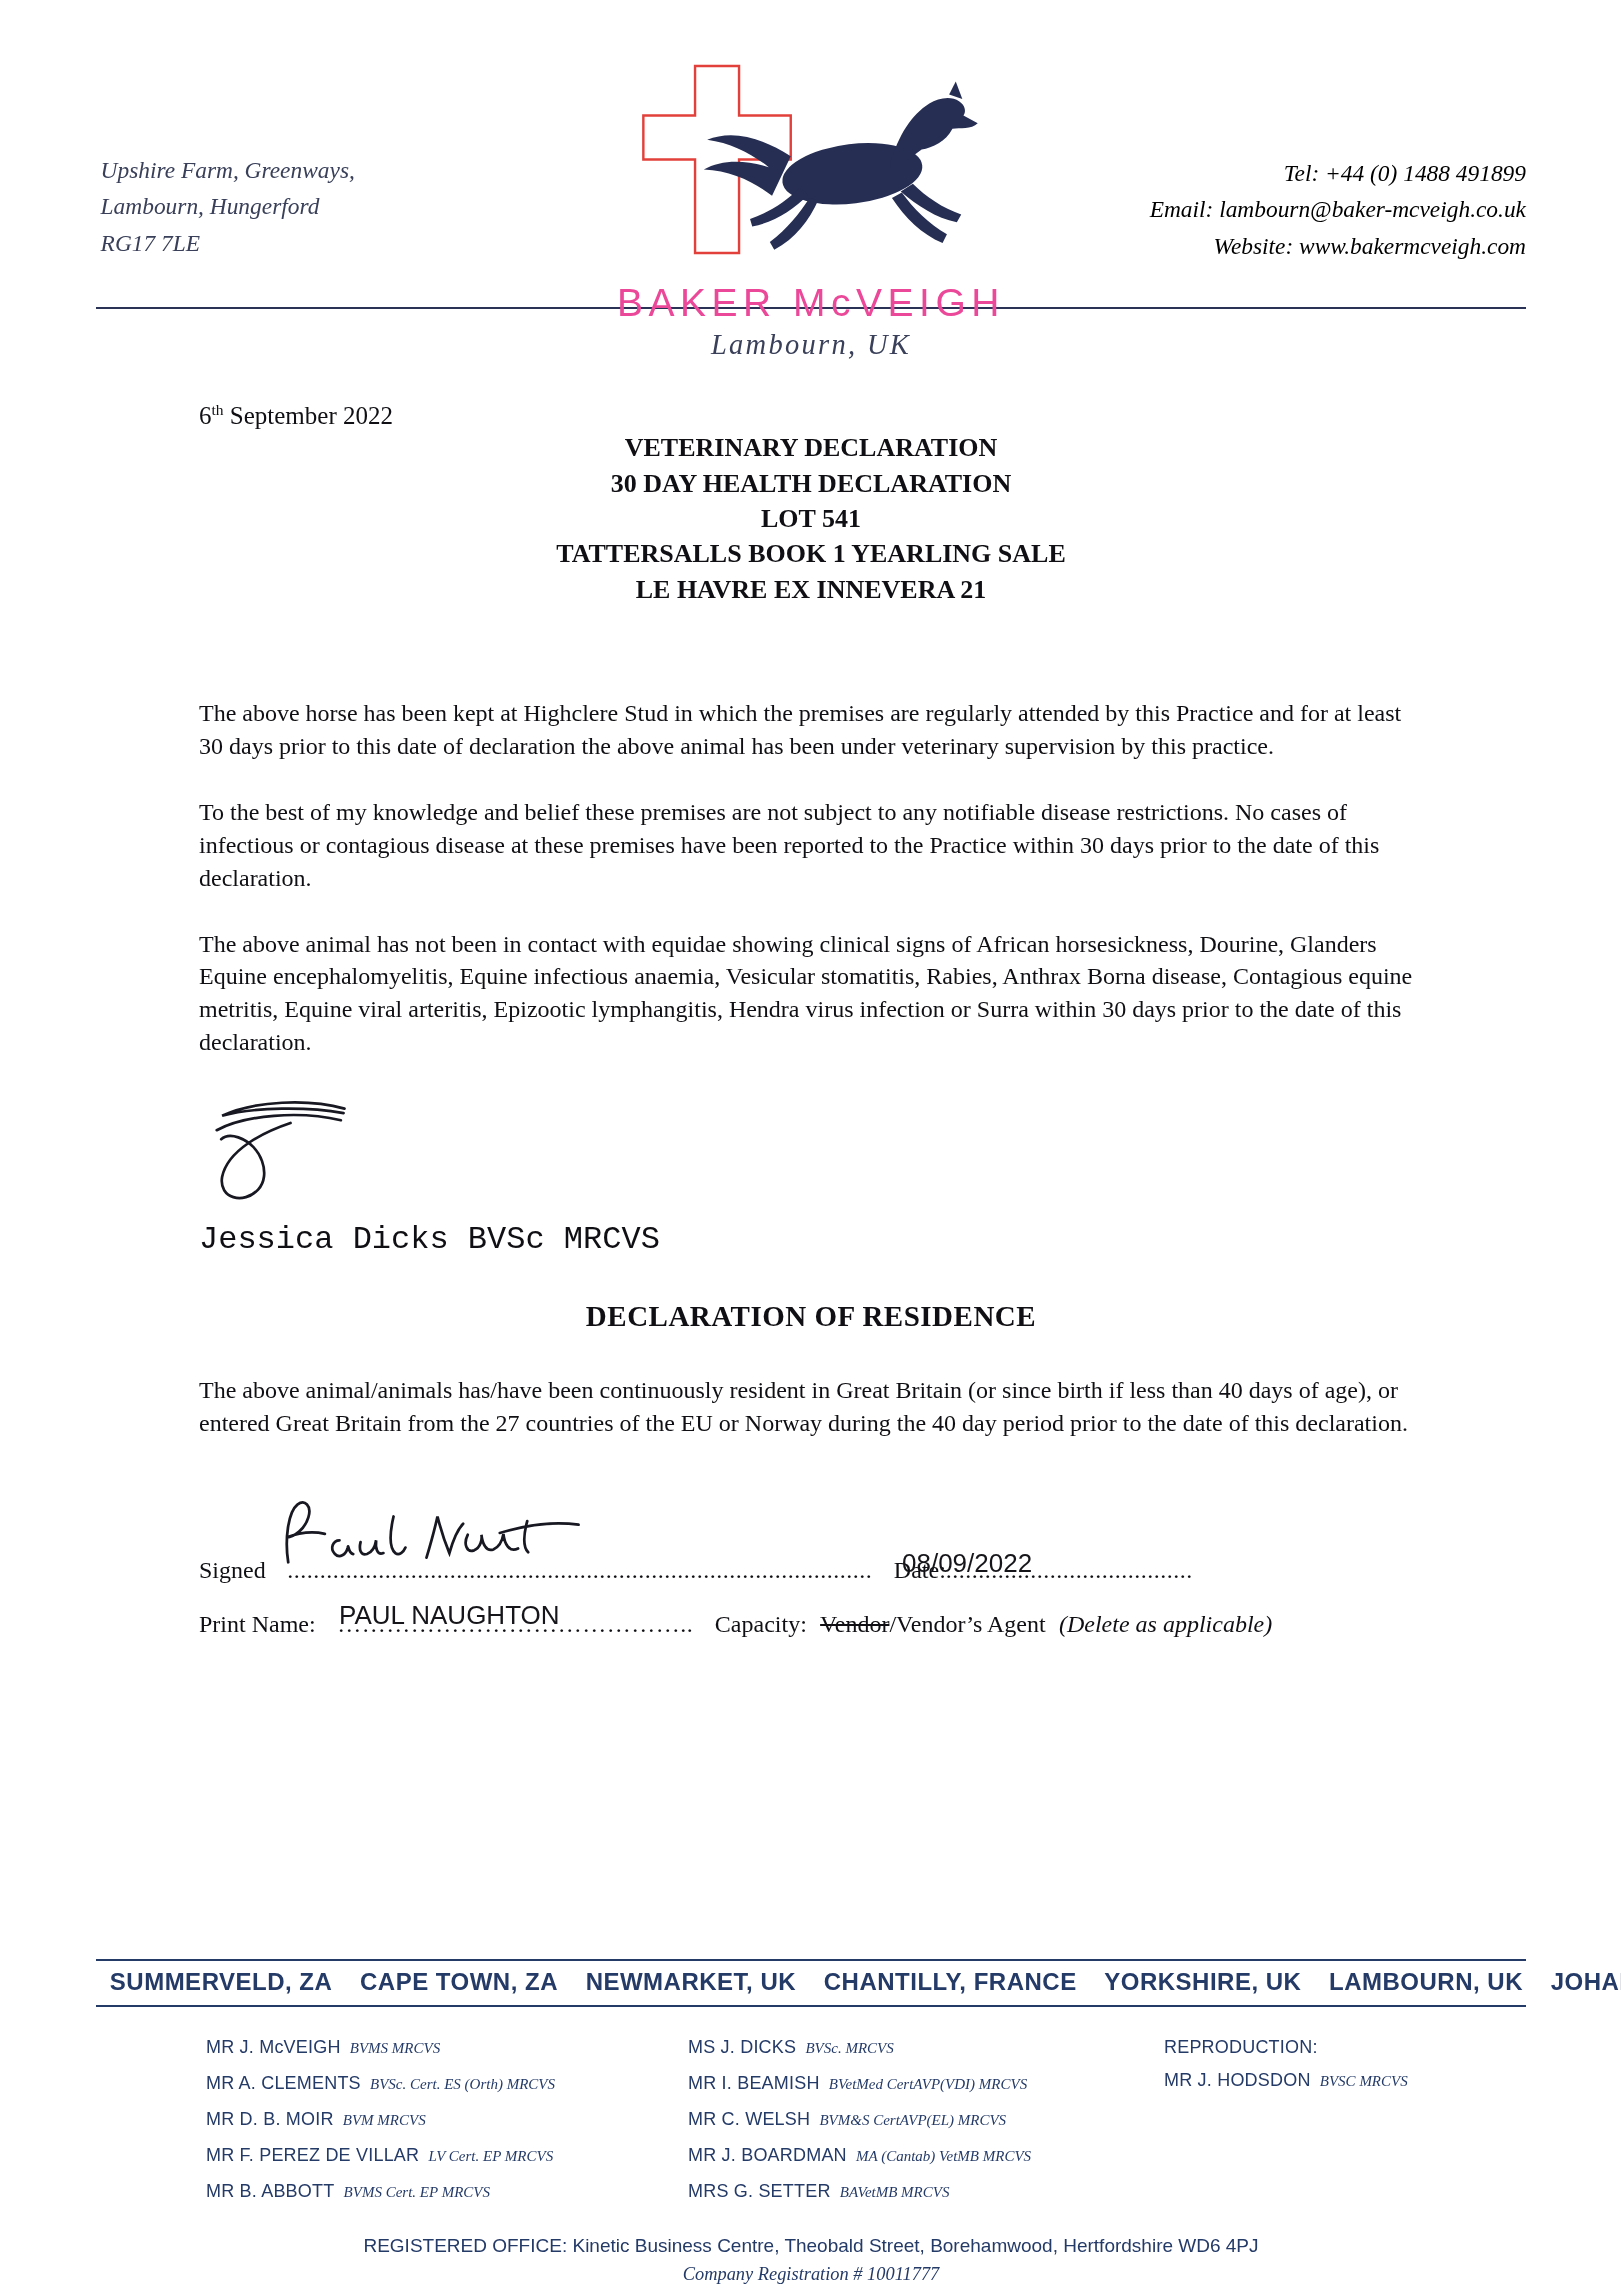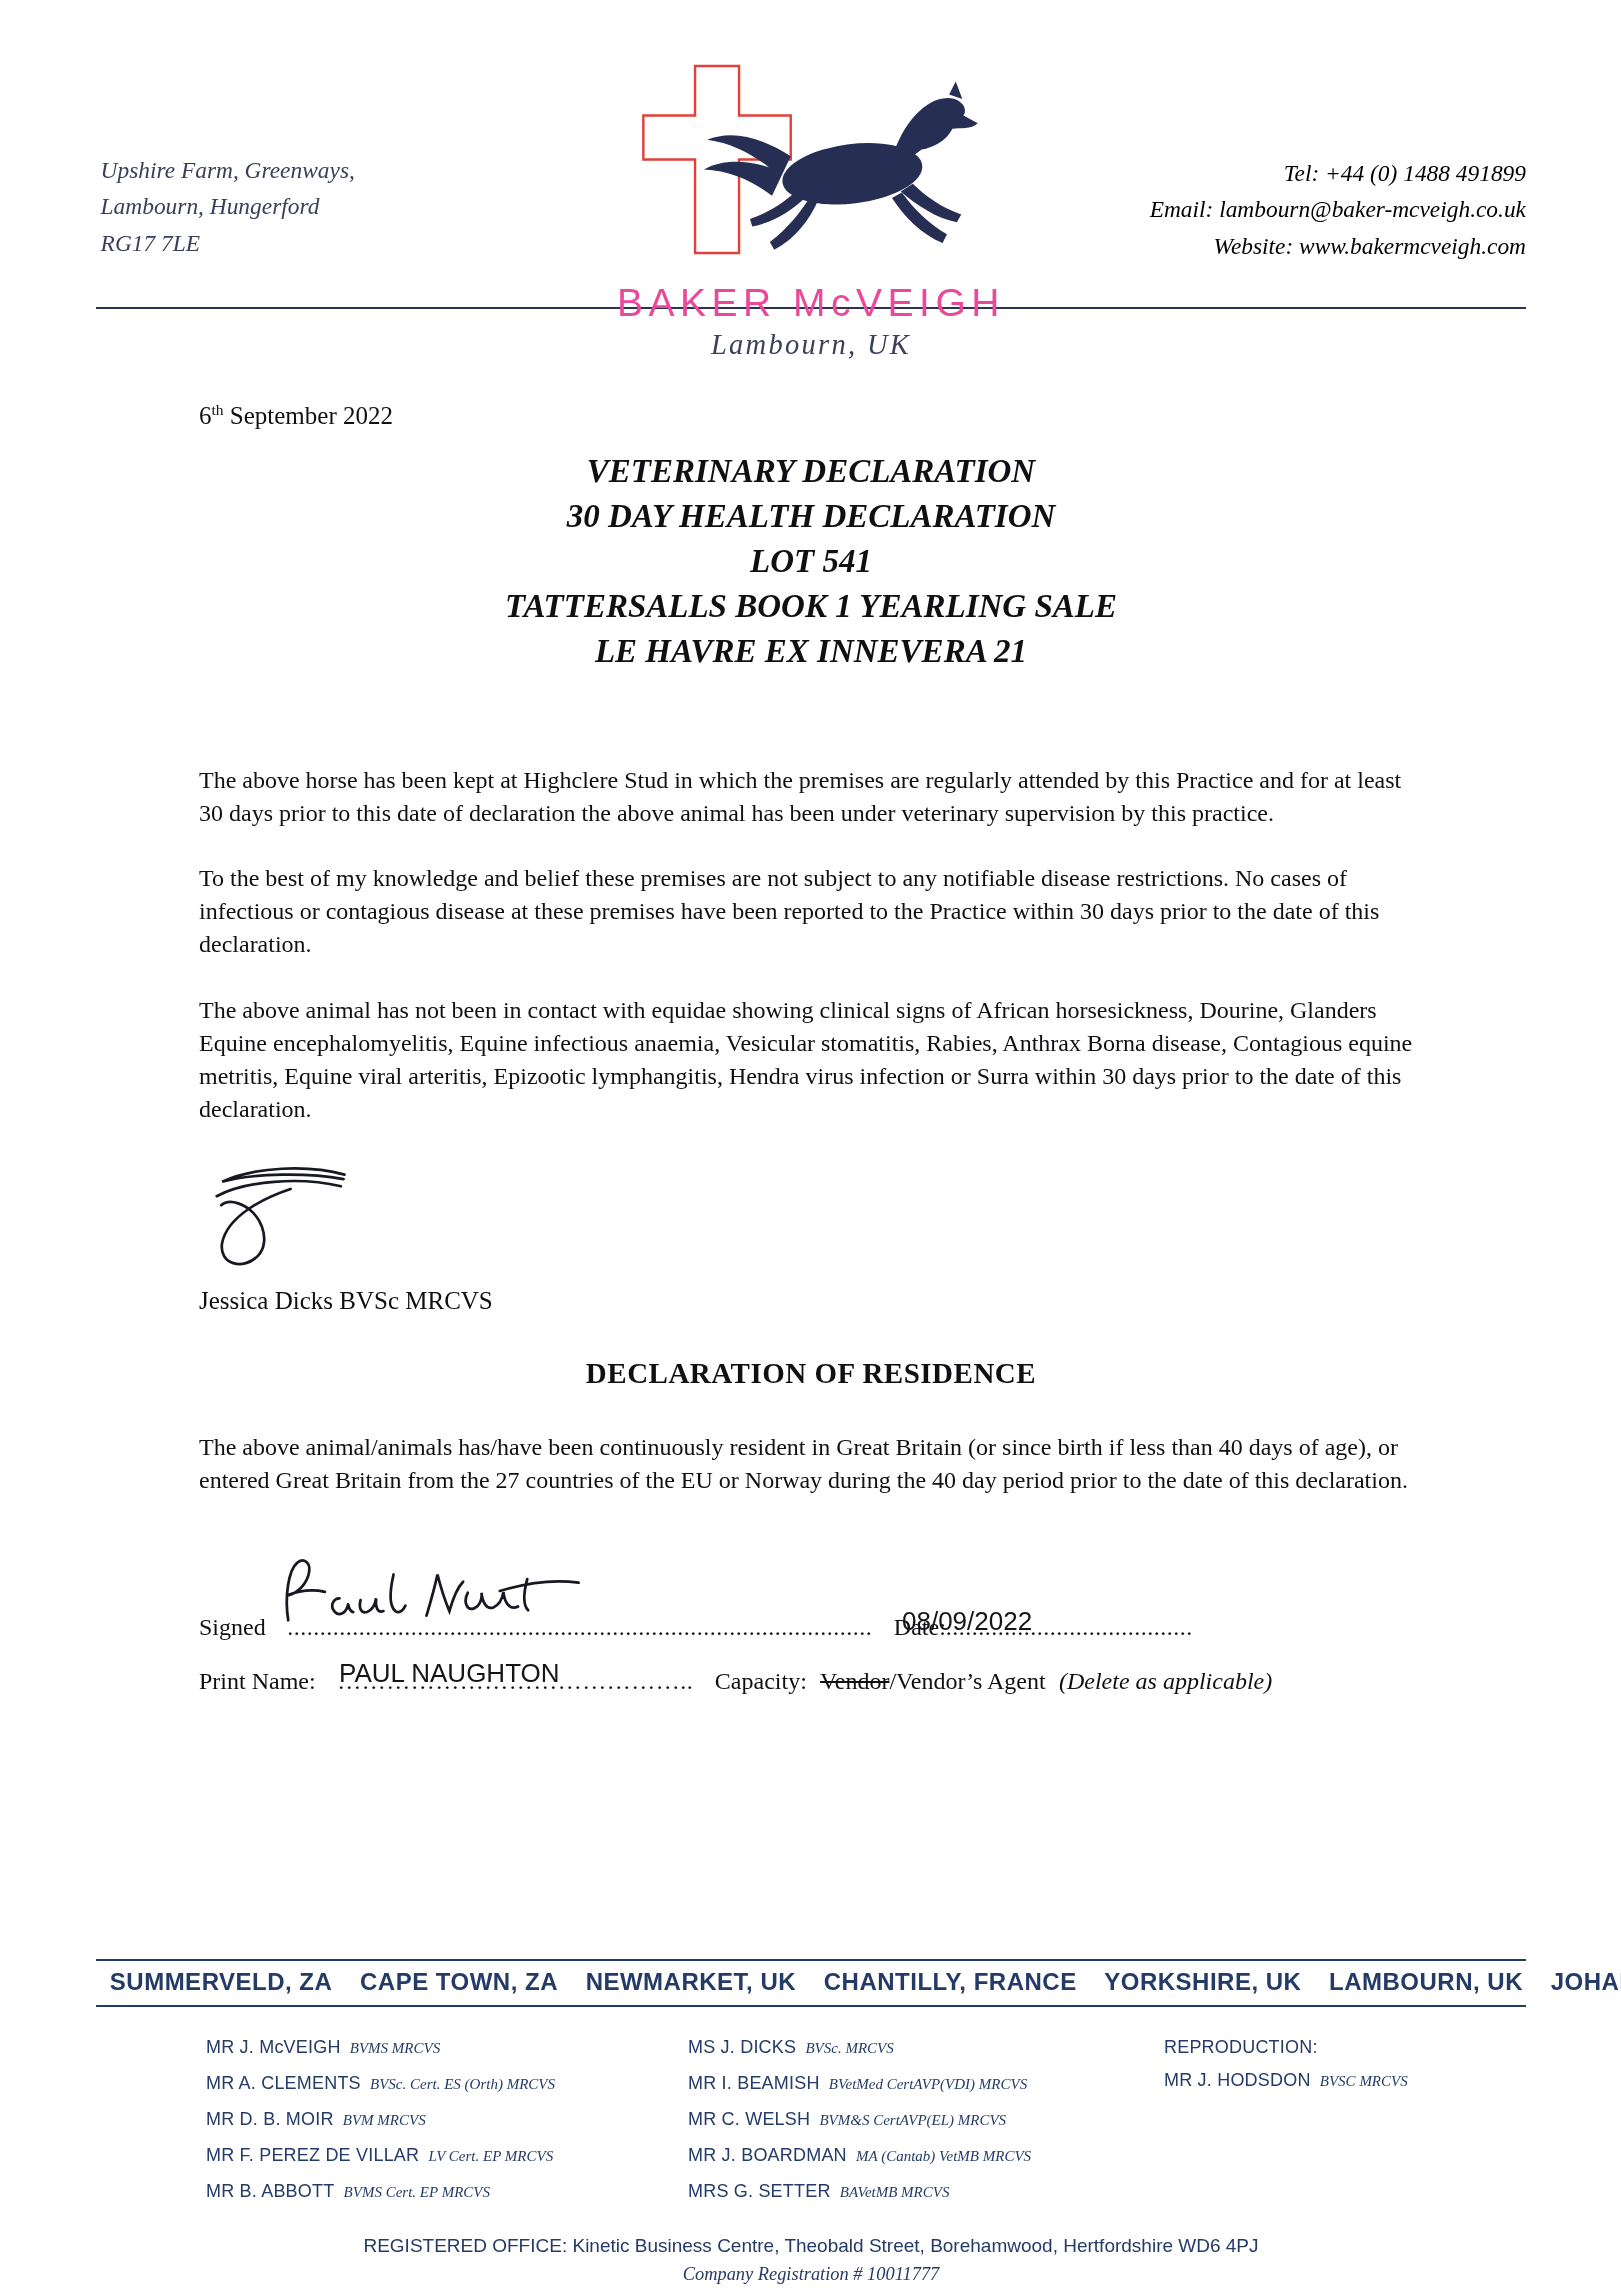--- a/index.html
+++ b/index.html
@@ -13,25 +13,25 @@
   .contact { position:absolute; right:0; top:155px; text-align:right; font-style:italic; font-size:23.4px; line-height:1.55; color:#000000; }
   .logo { position:absolute; left:50%; transform:translateX(-50%); top:55px; text-align:center; }
   .logo svg { width:367px; height:220px; display:block; margin:0 auto; }
   .brand { margin-top:6.4px; font-family:"Liberation Sans", sans-serif; font-weight:400; font-size:39px; letter-spacing:5.5px; color:#ec4899; white-space:nowrap; }
   .brand-loc { margin-top:3.7px; font-style:italic; font-size:28.5px; letter-spacing:2.3px; color:#3a4059; }
 
   
   main { padding:0 199px; }
   .date-line { margin-top:92px; font-size:25px; }
   .sup { vertical-align:super; font-size:0.62em; }
-  .title-block { text-align:center; margin-top:19px; font-weight:bold; font-size:33px; line-height:1.36;font-style:italic; }
+  .title-block { text-align:center; margin-top:0; font-weight:bold; font-size:26px; line-height:1.36; }
   .para { font-size:24px; line-height:1.37; margin-top:33px; }
   .para.first { margin-top:90px; }
   .sig-scribble { display:block; margin-top:27.5px; width:165px; height:126px; }
-  .vet-name { margin-top:8.3px; font-size:25px; }
+  .vet-name { margin-top:8.3px; font-size:32px;font-family:Liberation Mono, monospace; }
   .res-heading { text-align:center; font-weight:bold; font-size:29px; margin-top:42px; letter-spacing:0.5px; }
   .res-para { font-size:24px; line-height:1.37; margin-top:41px; }
 
   .sig-line { position:relative; margin-top:117px; font-size:24px; white-space:nowrap; }
   .sig-line .dots, .print-line .dots { letter-spacing:0.5px; }
   .vendor-sig { position:absolute; left:69px; bottom:7.3px; width:317px; height:87px; }
   .typed { font-family:"Liberation Sans", sans-serif; font-size:26px; color:#16161a; }
   .typed-date { position:absolute; left:703px; bottom:4.6px; }
   .print-line { position:relative; margin-top:27px; font-size:24px; white-space:nowrap; }
   .typed-name { position:absolute; left:140px; bottom:6.4px; }

